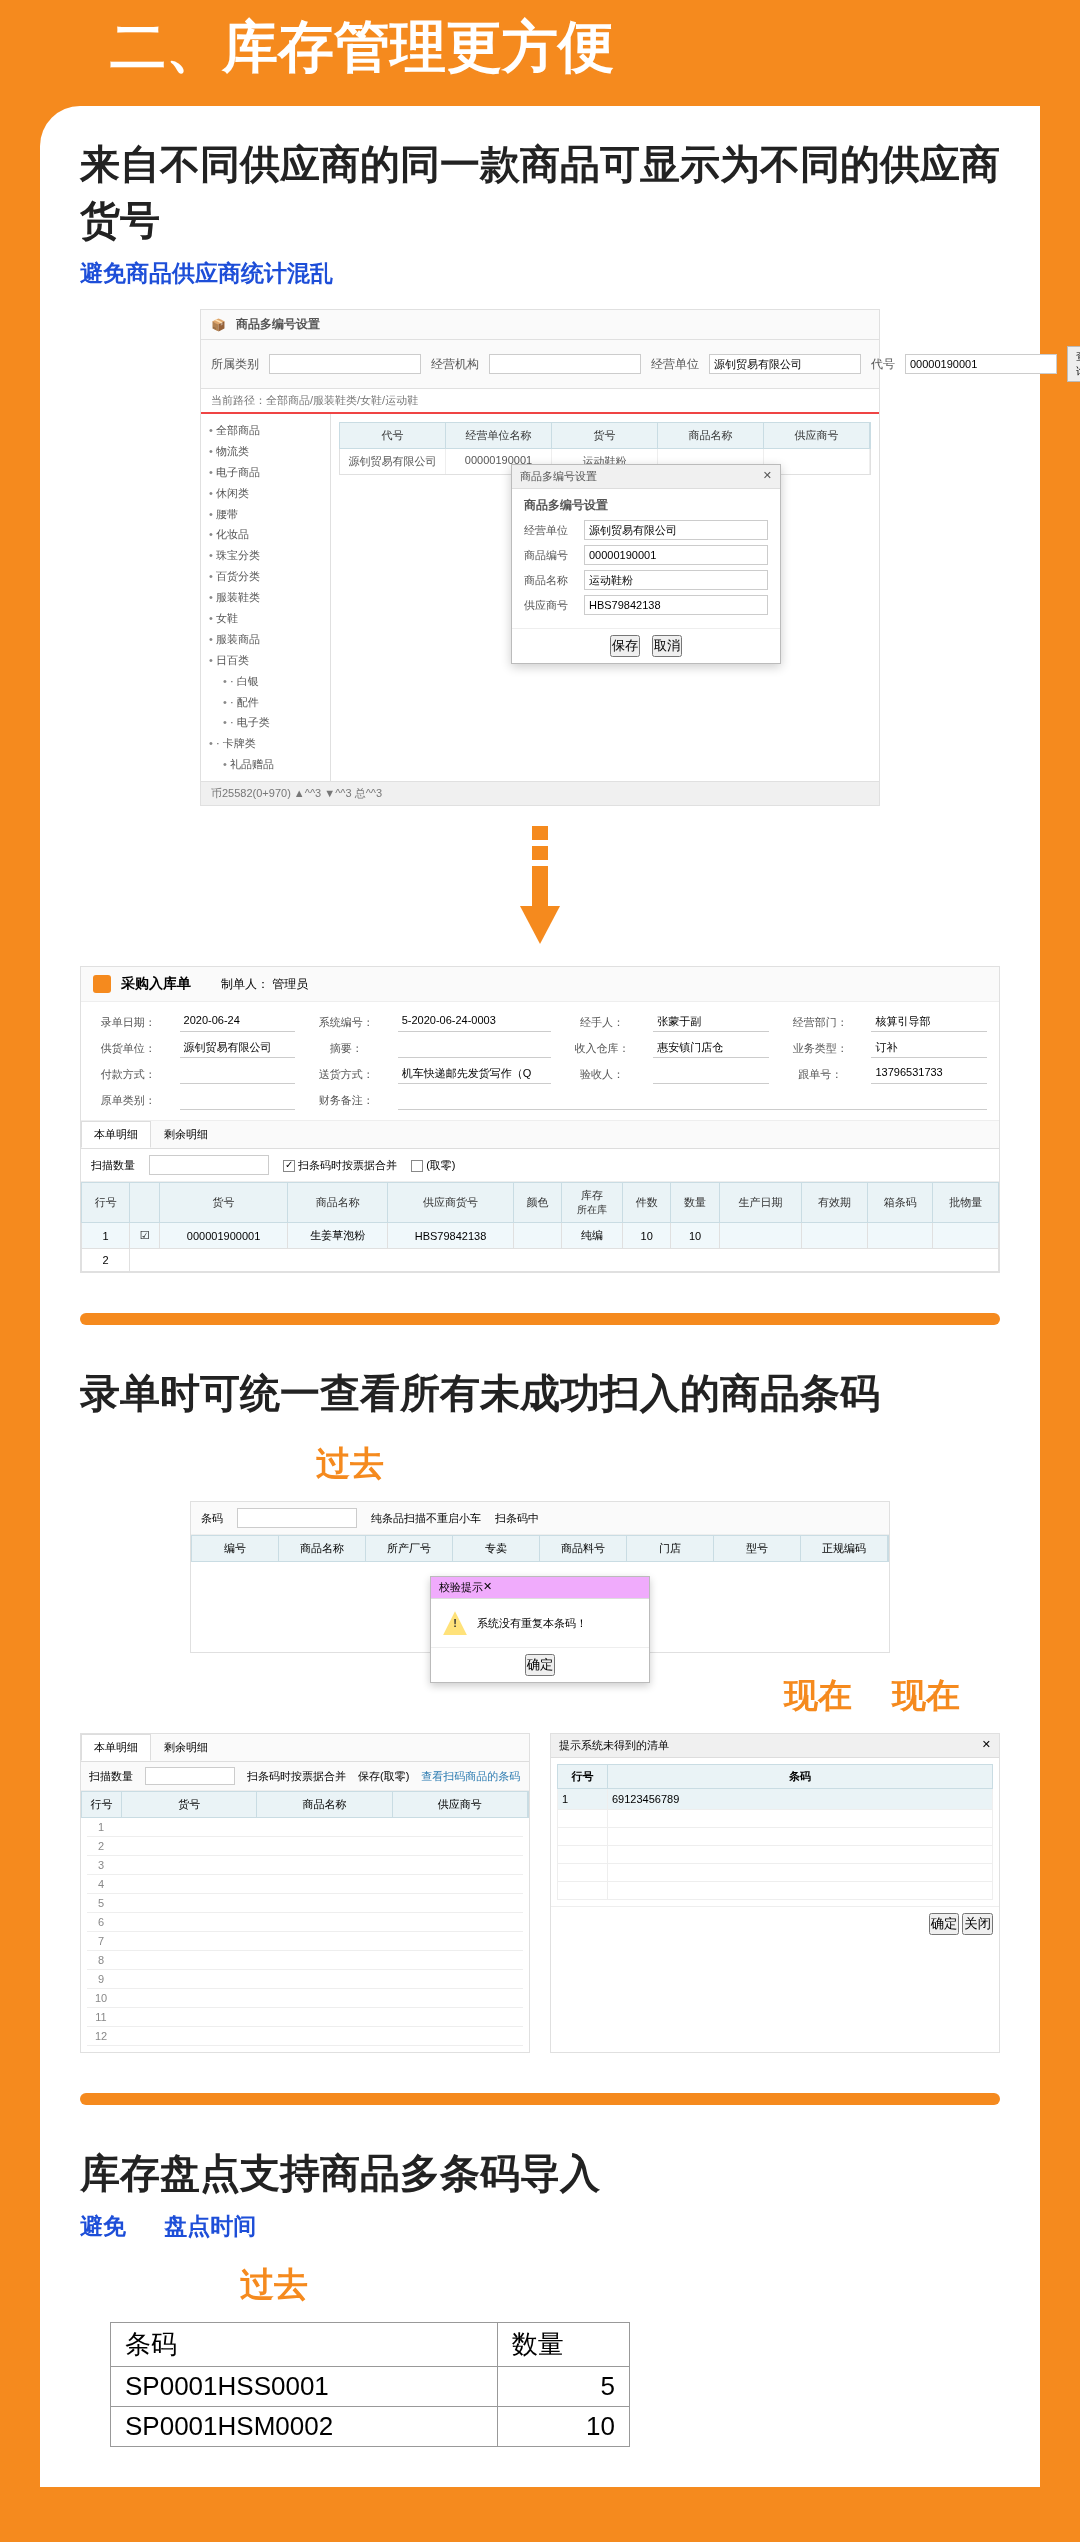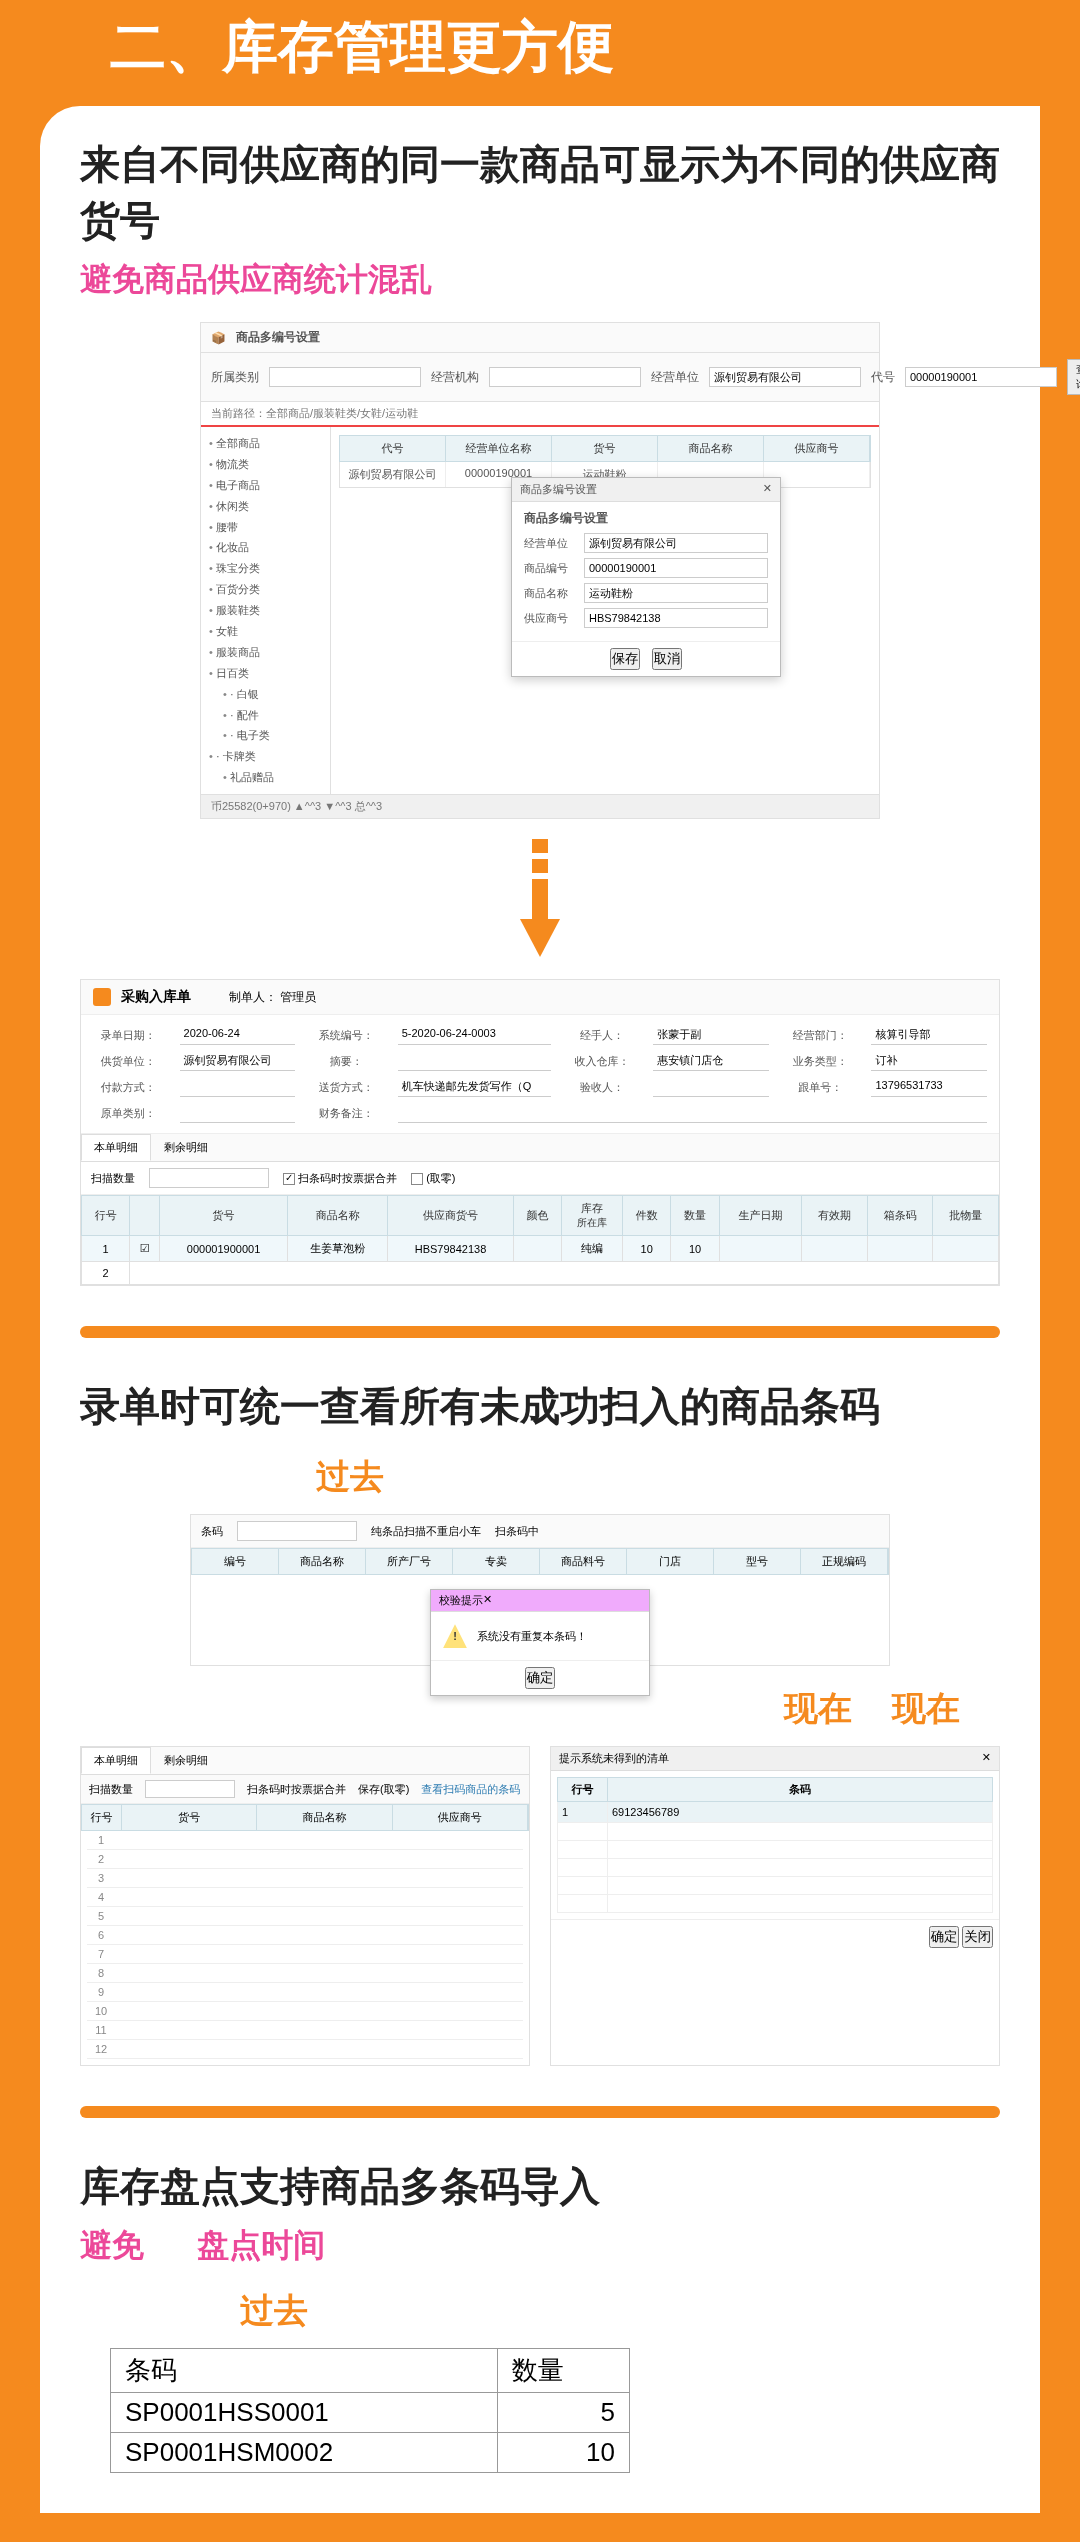--- a/index.html
+++ b/index.html
@@ -22,23 +22,23 @@
     padding: 30px 40px 40px 40px;
   }
   .sec-heading {
     font-size: 40px;
     font-weight: bold;
     color: #222;
     line-height: 1.4;
     margin-bottom: 10px;
   }
   .sec-sub {
-    font-size: 32px;
+    font-size: 23px;
     font-weight: bold;
-    color: #ec4899;
+    color: #1d4ed8;
     margin-bottom: 20px;
   }
   .app-window {
     background: #f8f8f8;
     border: 1px solid #e0e0e0;
     font-size: 12px;
     color: #555;
   }
   .app-toolbar {
     background: #fafafa;
@@ -397,21 +397,21 @@
       <rect x="22" y="20" width="16" height="14" fill="#f58a1e"></rect>
       <rect x="22" y="40" width="16" height="40" fill="#f58a1e"></rect>
       <polygon points="10,80 50,80 30,118" fill="#f58a1e"></polygon>
     </svg>
   </div>
 
   <div class="entry-form">
     <div class="entry-header">
       <div class="eicon"></div>
       <div class="etitle">采购入库单</div>
-      <div style="margin-left:28px;">
+      <div style="margin-left:20px;">
         <span>制单人：</span>
         <span>管理员</span>
       </div>
     </div>
     <div class="entry-fields">
       <div class="fl">录单日期：</div>
       <div class="fv">2020-06-24</div>
       <div class="fl">系统编号：</div>
       <div class="fv">5-2020-06-24-0003</div>
       <div class="fl">经手人：</div>

